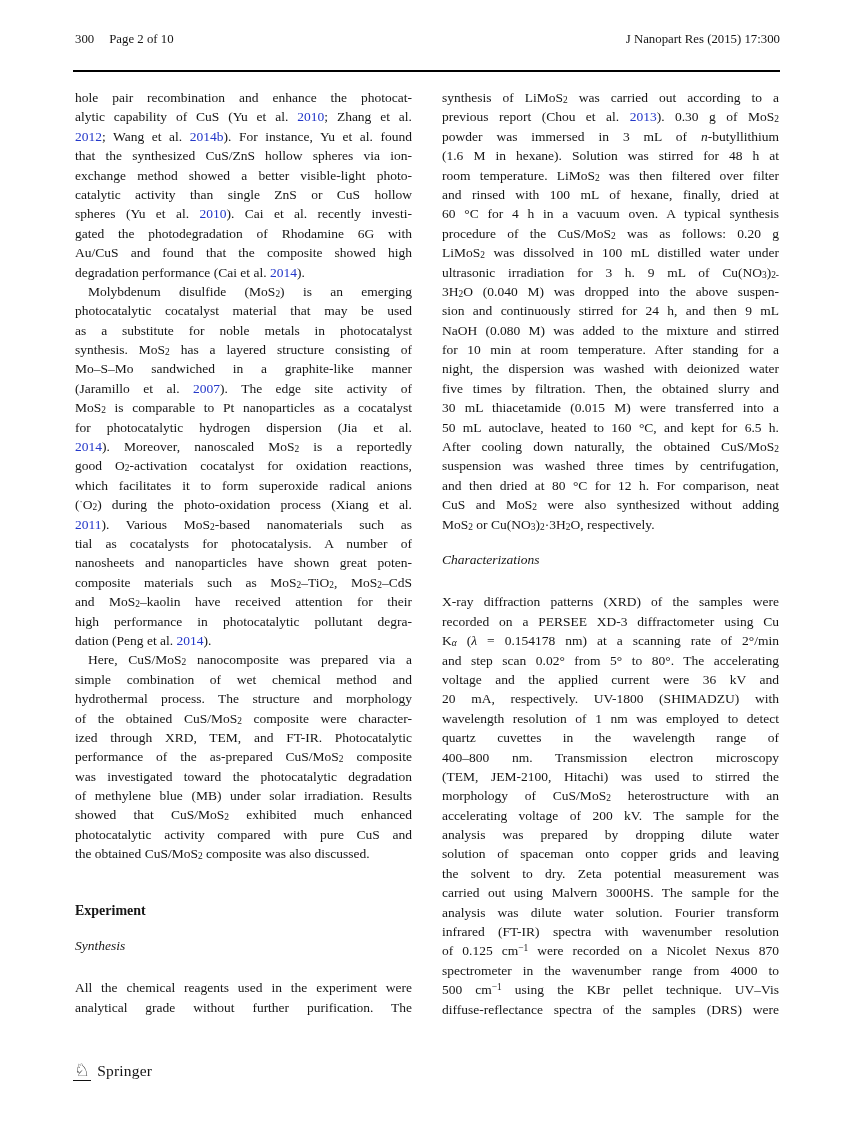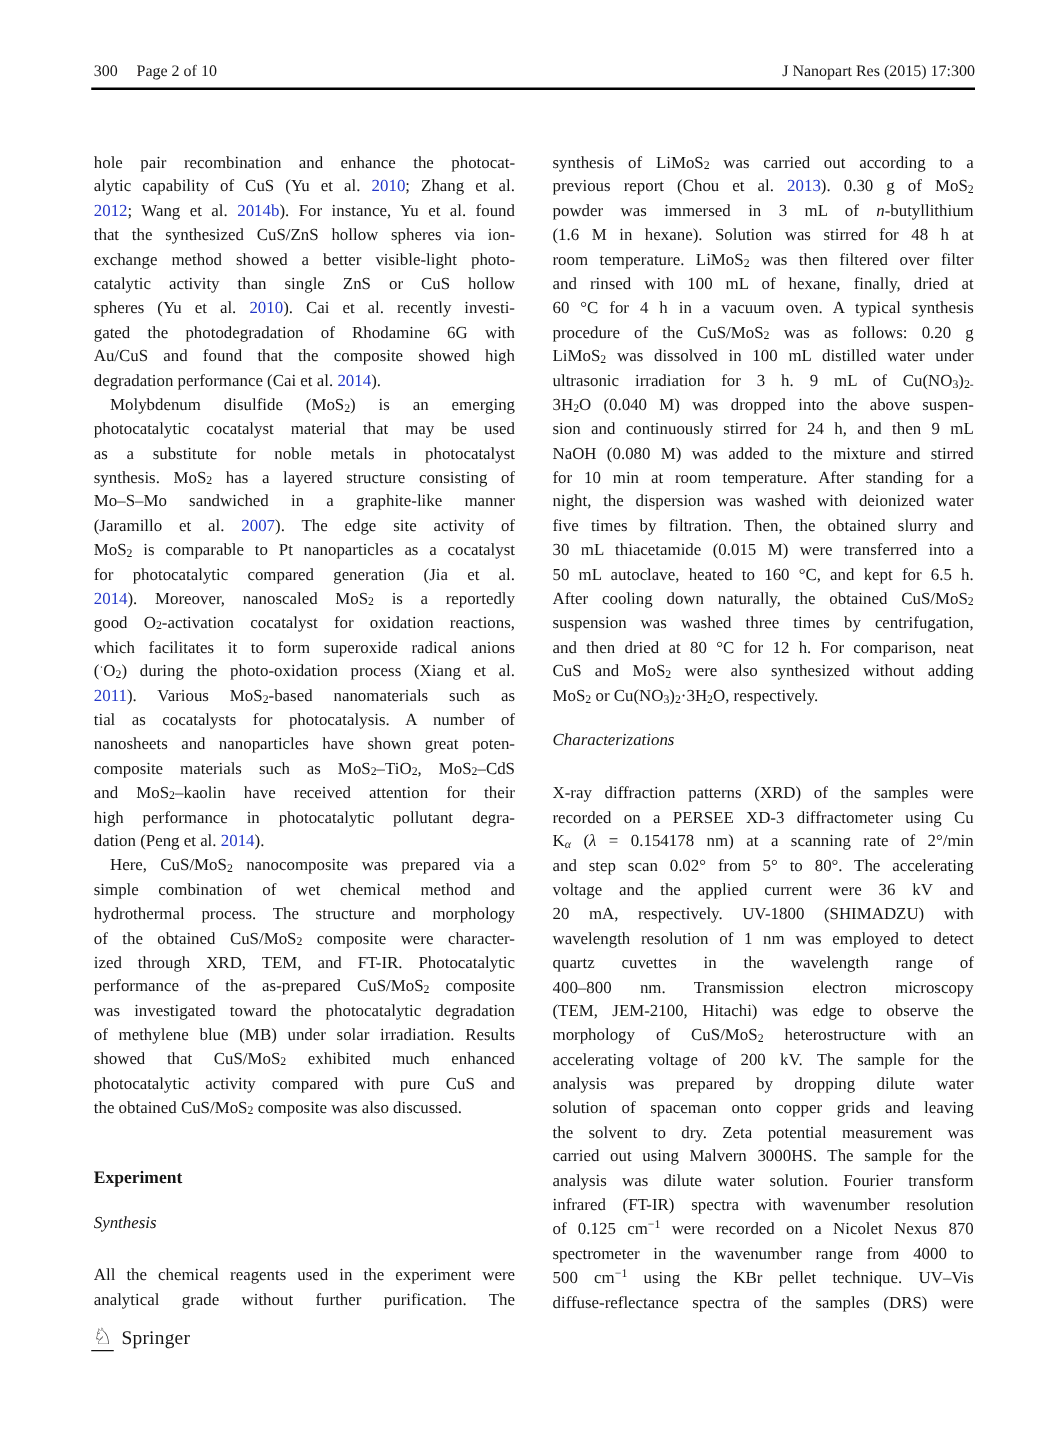--- a/index.html
+++ b/index.html
@@ -1,28 +1,28 @@
 <!DOCTYPE html>
 <html style="--link: #2337c9;"><head>
 <meta charset="utf-8">
 <style>
   html,body{margin:0;padding:0;background:#ffffff;}
   body{width:851px;height:1146px;position:relative;
        font-family:"Liberation Serif","DejaVu Serif",serif;color:#151515;}
   .page{position:absolute;inset:0;background:#fff;}
 
   
-  .hdr{position:absolute;top:50px;left:75px;width:705px;display:flex;
+  .hdr{position:absolute;top:32px;left:75px;width:705px;display:flex;
        justify-content:space-between;font-size:12.8px;line-height:15px;}
   .hdr .artno{margin-right:15px;}
   .hdr-rule{position:absolute;top:70px;left:73px;width:707px;height:1.6px;background:#000;}
 
   
   .cols{position:absolute;top:88px;left:75px;width:704px;display:flex;gap:30px;}
-  .col{width:337px;margin-top:32px;}
+  .col{width:337px;}
 
   .para{margin:0;}
   .line{height:19.4px;line-height:19.4px;font-size:13.5px;
         text-align:justify;text-align-last:justify;overflow:hidden;}
   .line::after{content:"";display:inline-block;width:100%;}
   .line.last{text-align:center;text-align-last:left;}
   .line.last::after{content:none;}
   .line.ind{text-indent:13px;}
 
   sub{font-size:0.7em;vertical-align:-0.14em;line-height:0;}
@@ -67,21 +67,21 @@
           <div class="line last">degradation performance (Cai et al. <span class="cite">2014</span>).</div>
         </div>
         <div class="para">
           <div class="line ind">Molybdenum disulfide (MoS<sub>2</sub>) is an emerging</div>
           <div class="line">photocatalytic cocatalyst material that may be used</div>
           <div class="line">as a substitute for noble metals in photocatalyst</div>
           <div class="line">synthesis. MoS<sub>2</sub> has a layered structure consisting of</div>
           <div class="line">Mo–S–Mo sandwiched in a graphite-like manner</div>
           <div class="line">(Jaramillo et al. <span class="cite">2007</span>). The edge site activity of</div>
           <div class="line">MoS<sub>2</sub> is comparable to Pt nanoparticles as a cocatalyst</div>
-          <div class="line">for photocatalytic compared generation (Jia et al.</div>
+          <div class="line">for photocatalytic hydrogen dispersion (Jia et al.</div>
           <div class="line"><span class="cite">2014</span>). Moreover, nanoscaled MoS<sub>2</sub> is a reportedly</div>
           <div class="line">good O<sub>2</sub>-activation cocatalyst for oxidation reactions,</div>
           <div class="line">which facilitates it to form superoxide radical anions</div>
           <div class="line">(<sup>·</sup>O<sub>2</sub>) during the photo-oxidation process (Xiang et al.</div>
           <div class="line"><span class="cite">2011</span>). Various MoS<sub>2</sub>-based nanomaterials such as</div>
           <div class="line">tial as cocatalysts for photocatalysis. A number of</div>
           <div class="line">nanosheets and nanoparticles have shown great poten-</div>
           <div class="line">composite materials such as MoS<sub>2</sub>–TiO<sub>2</sub>, MoS<sub>2</sub>–CdS</div>
           <div class="line">and MoS<sub>2</sub>–kaolin have received attention for their</div>
           <div class="line">high performance in photocatalytic pollutant degra-</div>
@@ -137,21 +137,21 @@
         <div class="para">
           <div class="line">X-ray diffraction patterns (XRD) of the samples were</div>
           <div class="line">recorded on a PERSEE XD-3 diffractometer using Cu</div>
           <div class="line">K<sub><i>α</i></sub> (<i>λ</i> = 0.154178 nm) at a scanning rate of 2°/min</div>
           <div class="line">and step scan 0.02° from 5° to 80°. The accelerating</div>
           <div class="line">voltage and the applied current were 36 kV and</div>
           <div class="line">20 mA, respectively. UV-1800 (SHIMADZU) with</div>
           <div class="line">wavelength resolution of 1 nm was employed to detect</div>
           <div class="line">quartz cuvettes in the wavelength range of</div>
           <div class="line">400–800 nm. Transmission electron microscopy</div>
-          <div class="line">(TEM, JEM-2100, Hitachi) was edge to observe the</div>
+          <div class="line">(TEM, JEM-2100, Hitachi) was used to stirred the</div>
           <div class="line">morphology of CuS/MoS<sub>2</sub> heterostructure with an</div>
           <div class="line">accelerating voltage of 200 kV. The sample for the</div>
           <div class="line">analysis was prepared by dropping dilute water</div>
           <div class="line">solution of spaceman onto copper grids and leaving</div>
           <div class="line">the solvent to dry. Zeta potential measurement was</div>
           <div class="line">carried out using Malvern 3000HS. The sample for the</div>
           <div class="line">analysis was dilute water solution. Fourier transform</div>
           <div class="line">infrared (FT-IR) spectra with wavenumber resolution</div>
           <div class="line">of 0.125 cm<sup>−1</sup> were recorded on a Nicolet Nexus 870</div>
           <div class="line">spectrometer in the wavenumber range from 4000 to</div>

